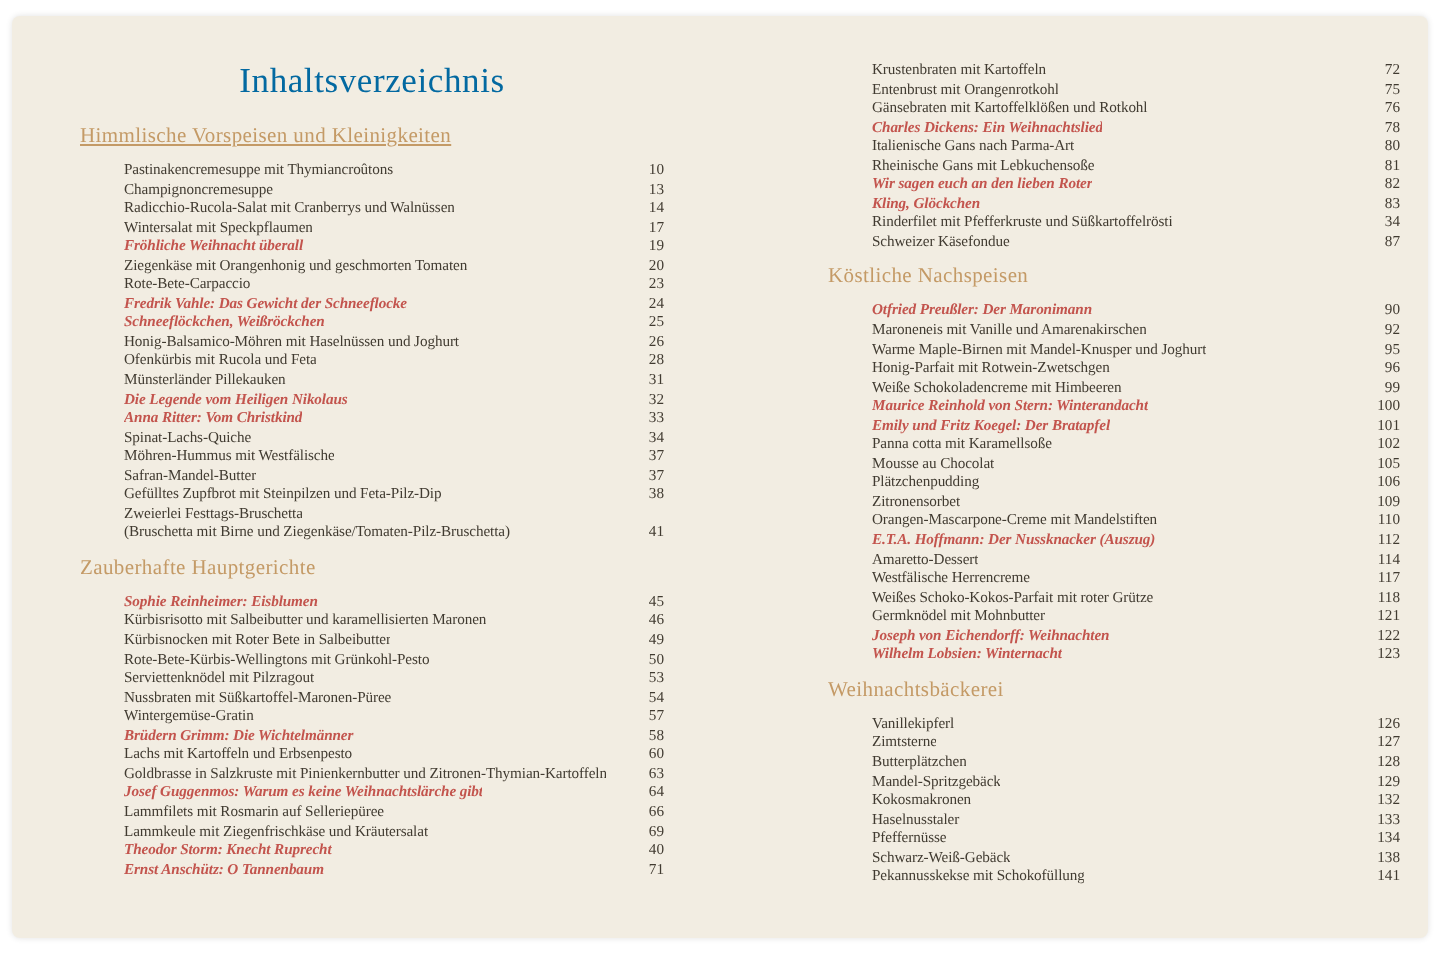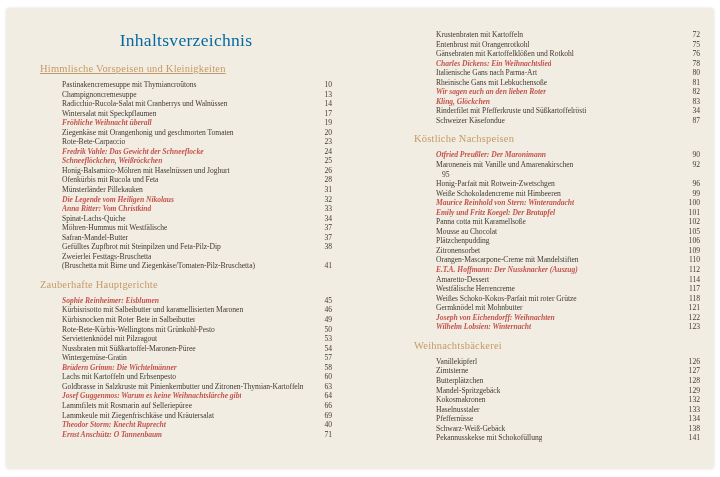--- a/index.html
+++ b/index.html
@@ -237,20 +237,21 @@
       <div class="section-heading">Köstliche Nachspeisen</div>
       <div class="toc-row literary">
         <span class="entry-label">Otfried Preußler: Der Maronimann</span>
         <span class="entry-page">90</span>
       </div>
       <div class="toc-row">
         <span class="entry-label">Maroneneis mit Vanille und Amarenakirschen</span>
         <span class="entry-page">92</span>
       </div>
       <div class="toc-row">
+        <span class="entry-label">Warme Maple-Birnen mit Mandel-Knusper und Joghurt</span>
         <span class="entry-page">95</span>
       </div>
       <div class="toc-row">
         <span class="entry-label">Honig-Parfait mit Rotwein-Zwetschgen</span>
         <span class="entry-page">96</span>
       </div>
       <div class="toc-row">
         <span class="entry-label">Weiße Schokoladencreme mit Himbeeren</span>
         <span class="entry-page">99</span>
       </div>

